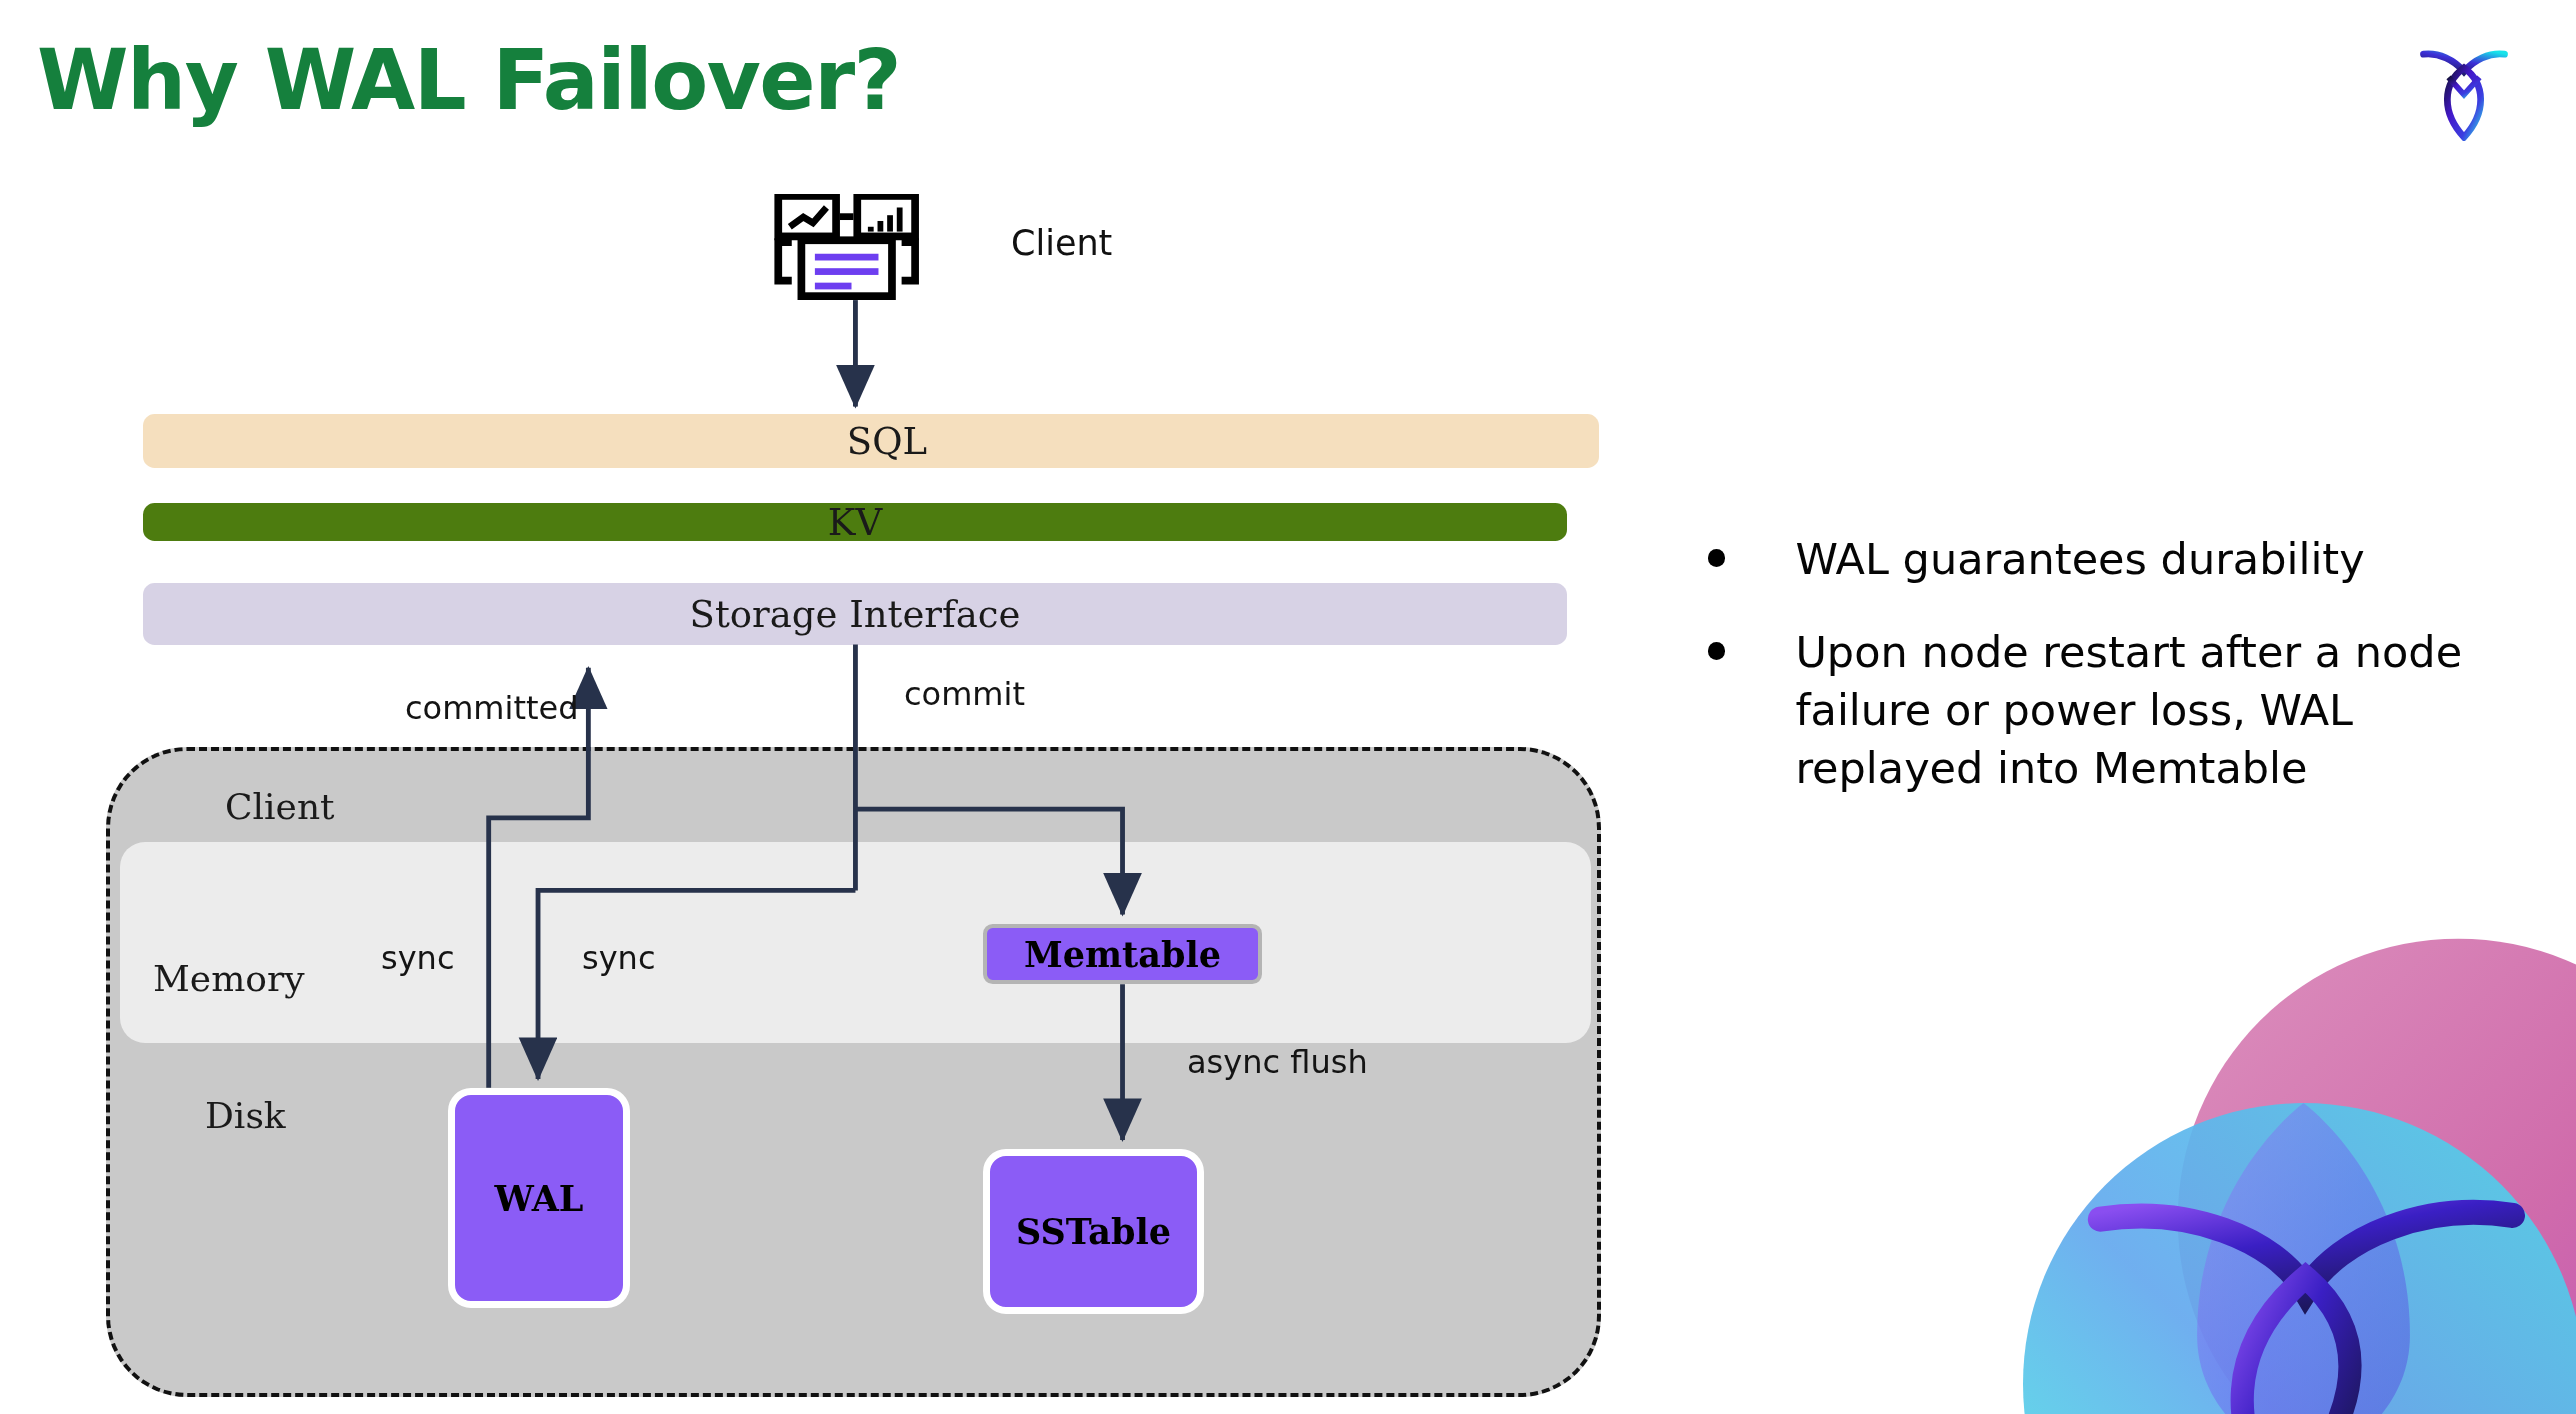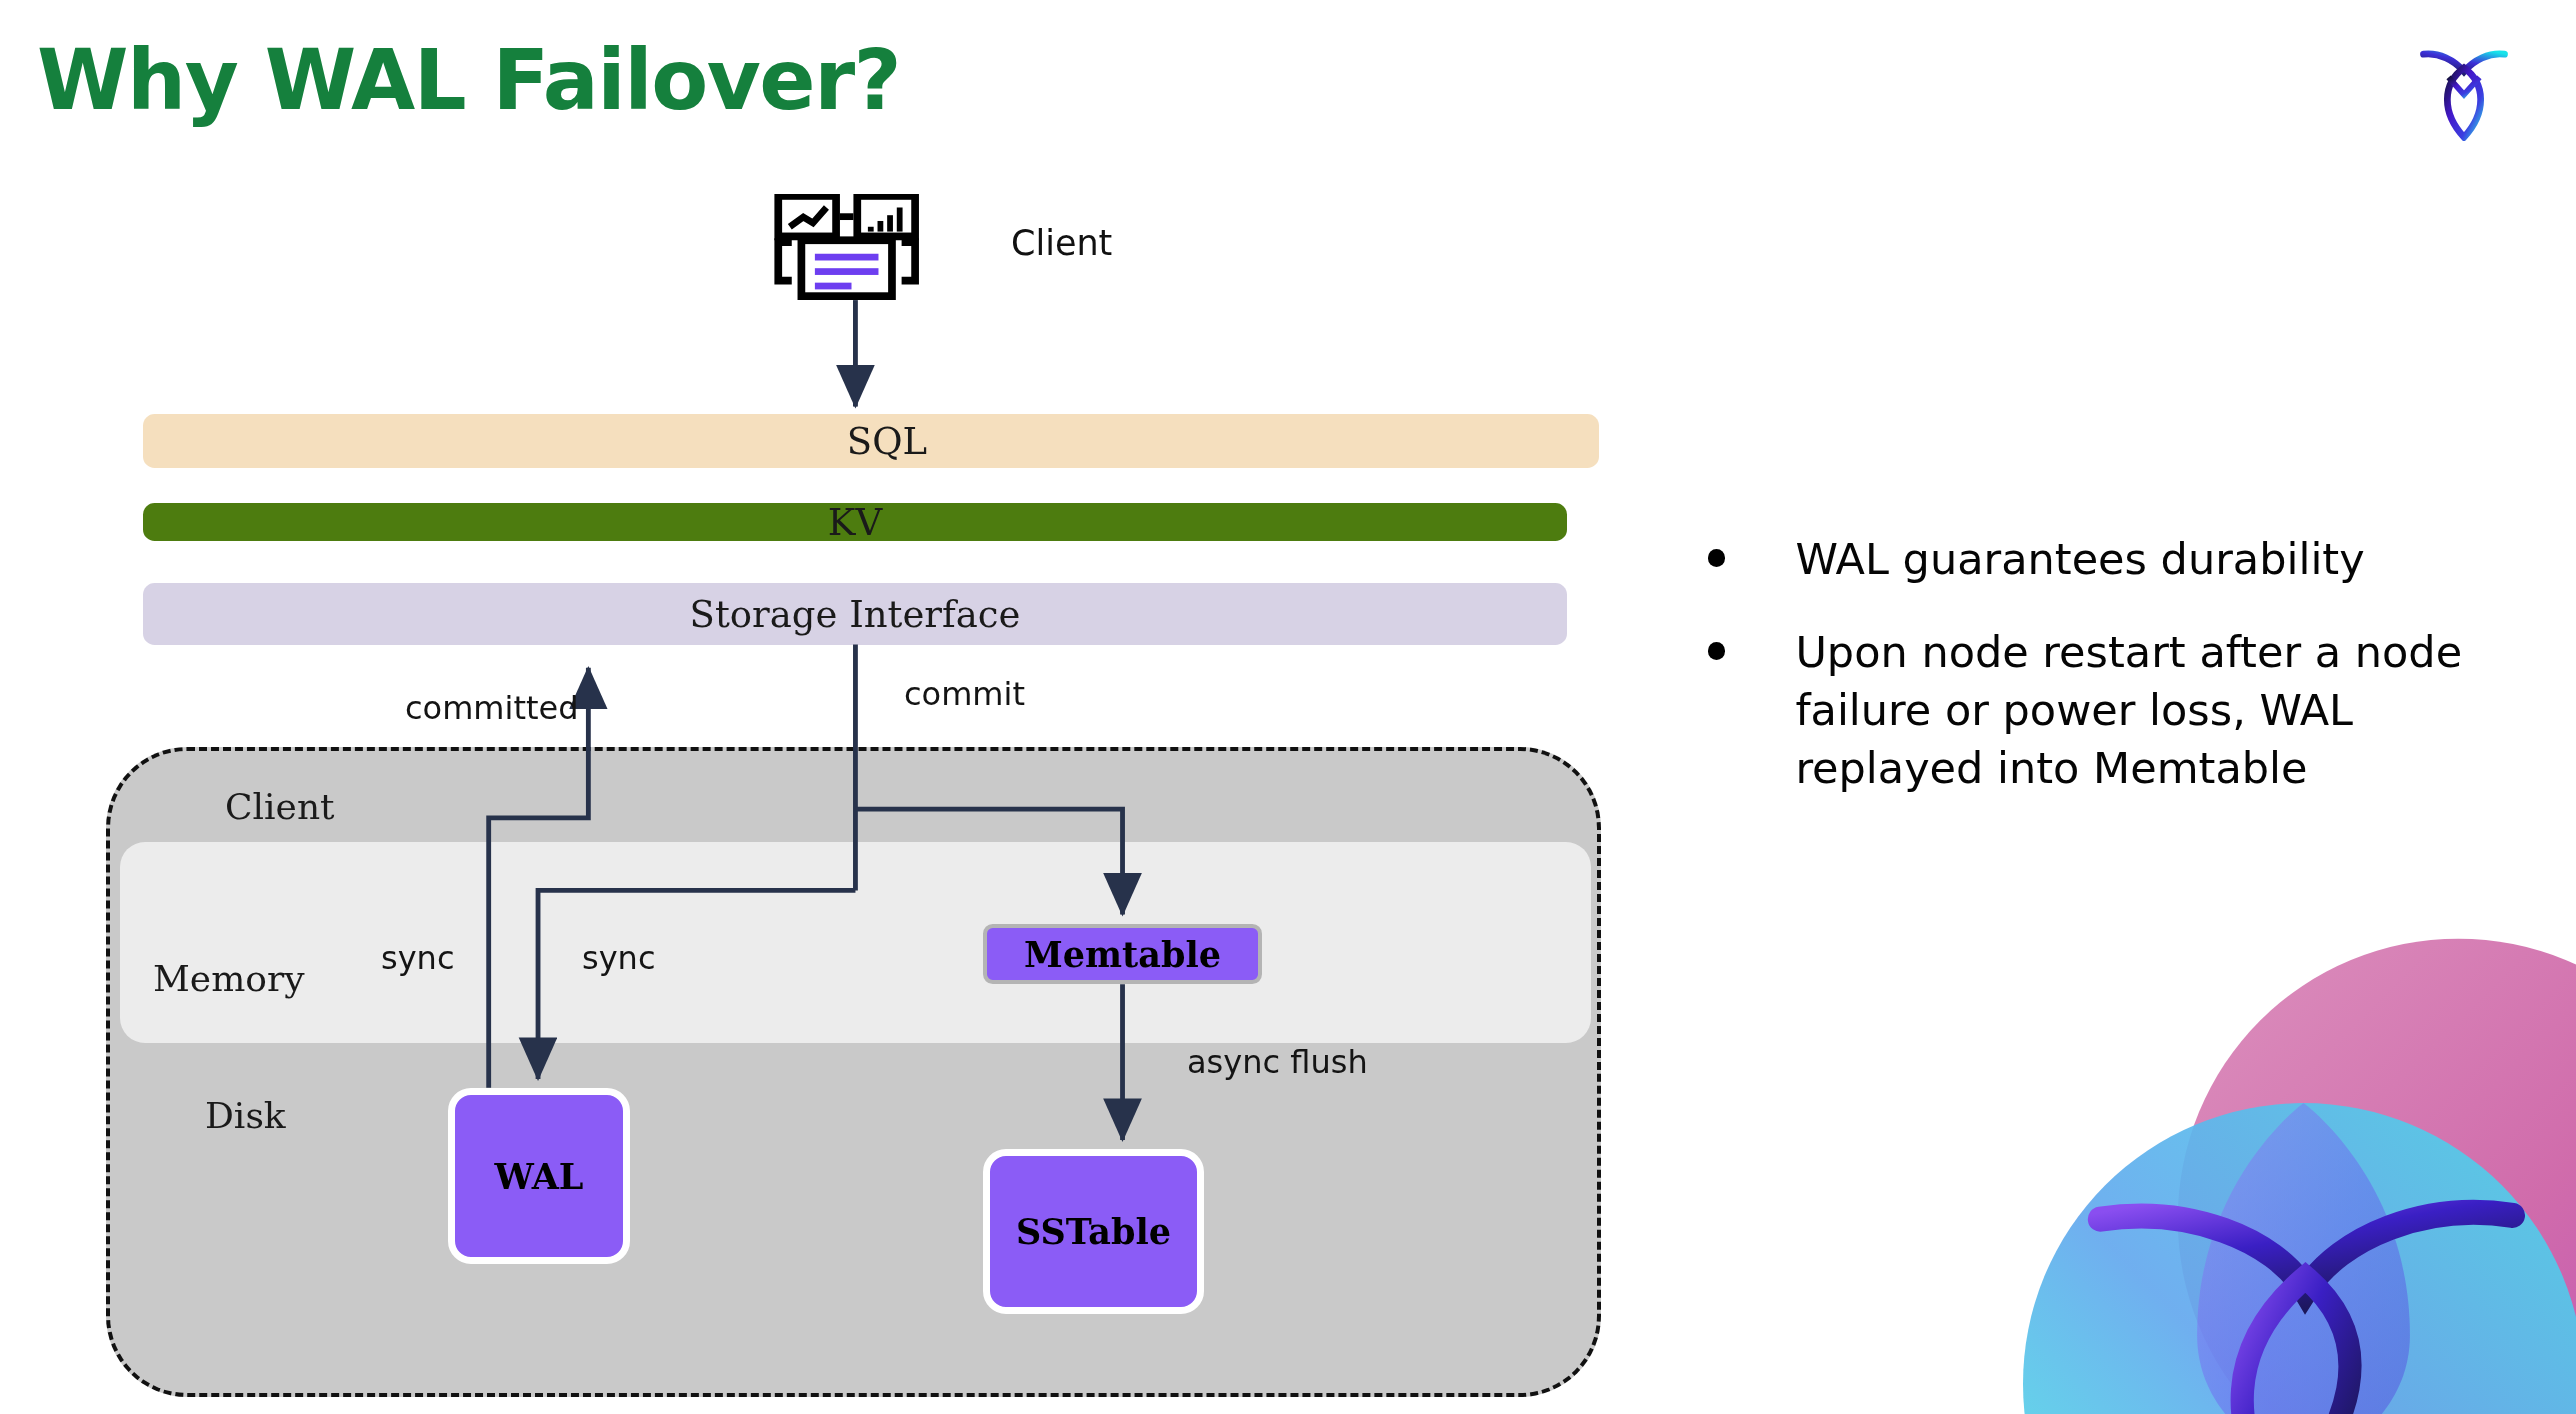--- a/index.html
+++ b/index.html
@@ -148,21 +148,21 @@
     color: #000000;
     box-sizing: border-box;
   }
   .node-memtable {
     left: 983px; top: 924px; width: 279px; height: 60px;
     border-radius: 9.7px;
     border: 4.8px solid #b4b4b4;
     font-size: 35px;
   }
   .node-wal {
-    left: 448px; top: 1088px; width: 182px; height: 176px;
+    left: 448px; top: 1088px; width: 182px; height: 220px;
     border-radius: 23px;
     border: 7.7px solid #ffffff;
     font-size: 35px;
   }
   .node-sstable {
     left: 983px; top: 1149px; width: 221px; height: 165px;
     border-radius: 23px;
     border: 7.7px solid #ffffff;
     font-size: 35px;
   }

